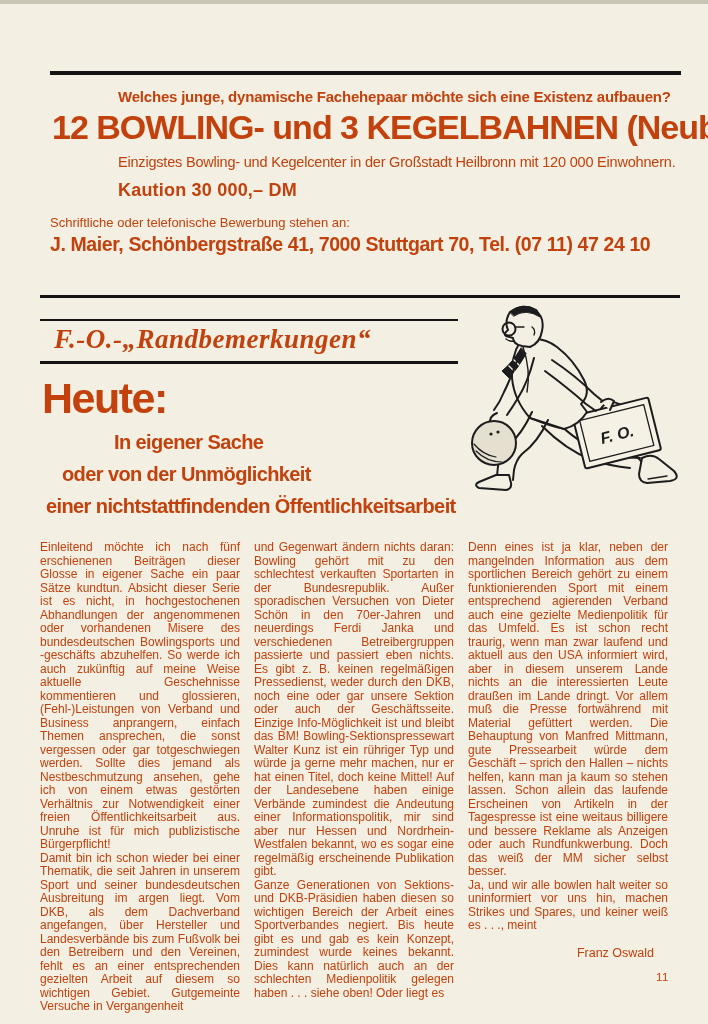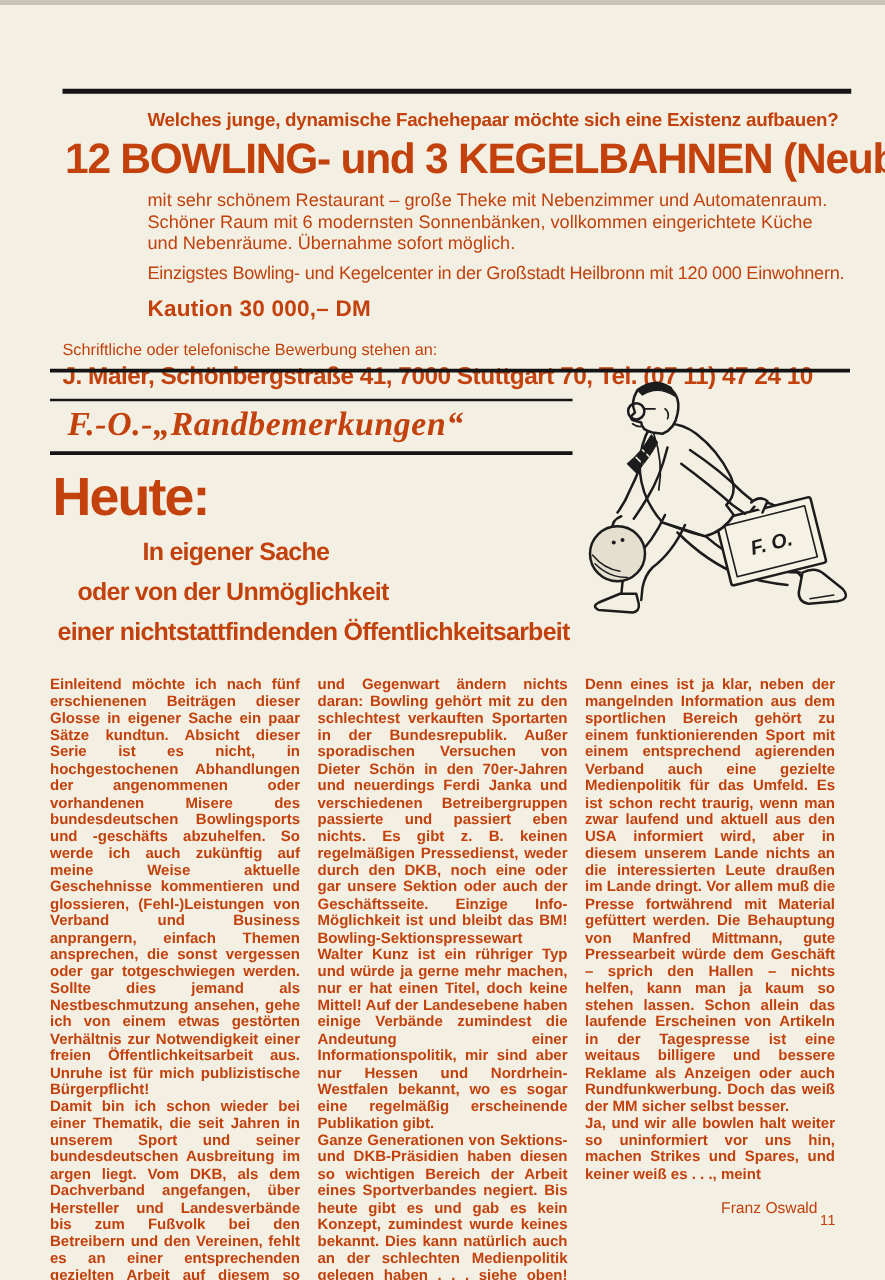--- a/index.html
+++ b/index.html
@@ -46,35 +46,34 @@
   #hl1{left:114px;top:427px;}
   #hl2{left:62px;top:459px;}
   #hl3{left:46px;top:491px;}
 
   
   #cartoon{position:absolute;left:460px;top:296px;width:242px;height:198px;}
 
   
   #columns{position:absolute;left:40px;top:537px;width:628px;display:flex;gap:14px;}
   .col{width:200px;font-size:12px;line-height:13.5px;text-align:justify;}
-  .col p{margin:0;font-weight:bold;}
+  .col p{margin:0;}
   .signature{margin-top:14px;text-align:right;padding-right:14px;font-size:12.5px;text-align:right;}
   #page-number{position:absolute;left:656px;top:967px;font-size:11.5px;letter-spacing:0.5px;}
 </style>
 </head>
 <body>
 
 <div class="page">
 
   <div id="top-rule" class="rule"></div>
 
   <div id="ad">
     <div class="ad-teaser">Welches junge, dynamische Fachehepaar möchte sich eine Existenz aufbauen?</div>
     <div class="ad-headline">12 BOWLING- und 3 KEGELBAHNEN (Neubau)</div>
-    <div class="ad-body">mit sehr schönem Restaurant – große Theke mit Nebenzimmer und Automatenraum. Schöner Raum mit 6 modernsten Sonnenbänken, vollkommen eingerichtete Küche und Nebenräume. Übernahme sofort möglich.</div>
     <div class="ad-unique">Einzigstes Bowling- und Kegelcenter in der Großstadt Heilbronn mit 120 000 Einwohnern.</div>
     <div class="ad-kaution">Kaution 30 000,– DM</div>
     <div class="ad-apply">Schriftliche oder telefonische Bewerbung stehen an:</div>
     <div class="ad-contact">J. Maier, Schönbergstraße 41, 7000 Stuttgart 70, Tel. (07 11) 47 24 10</div>
   </div>
 
   <div id="mid-rule" class="rule"></div>
 
   <div id="kicker-box">
     <span class="kicker-text">F.-O.-„Randbemerkungen“</span>

